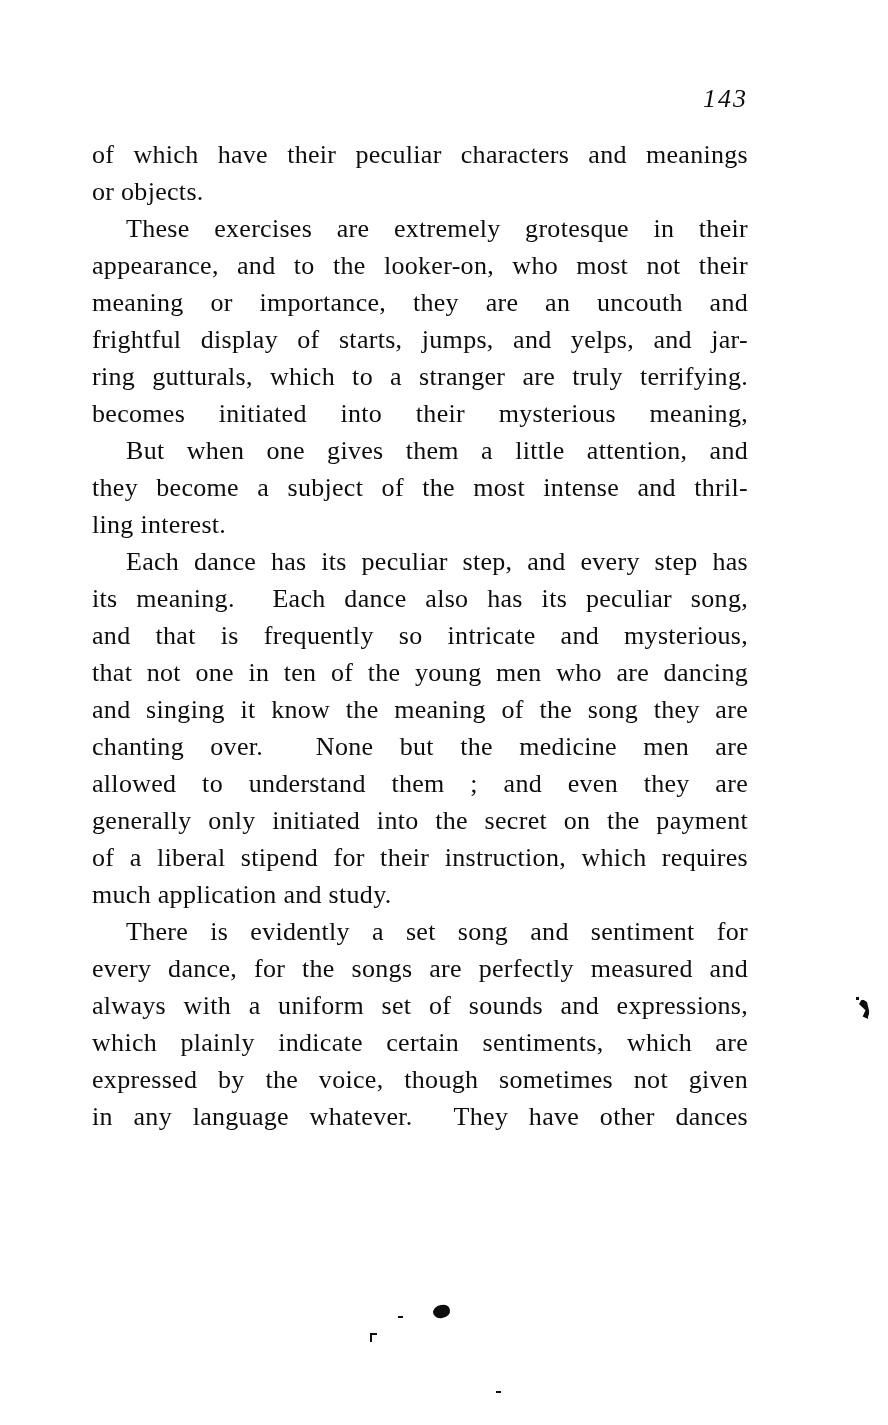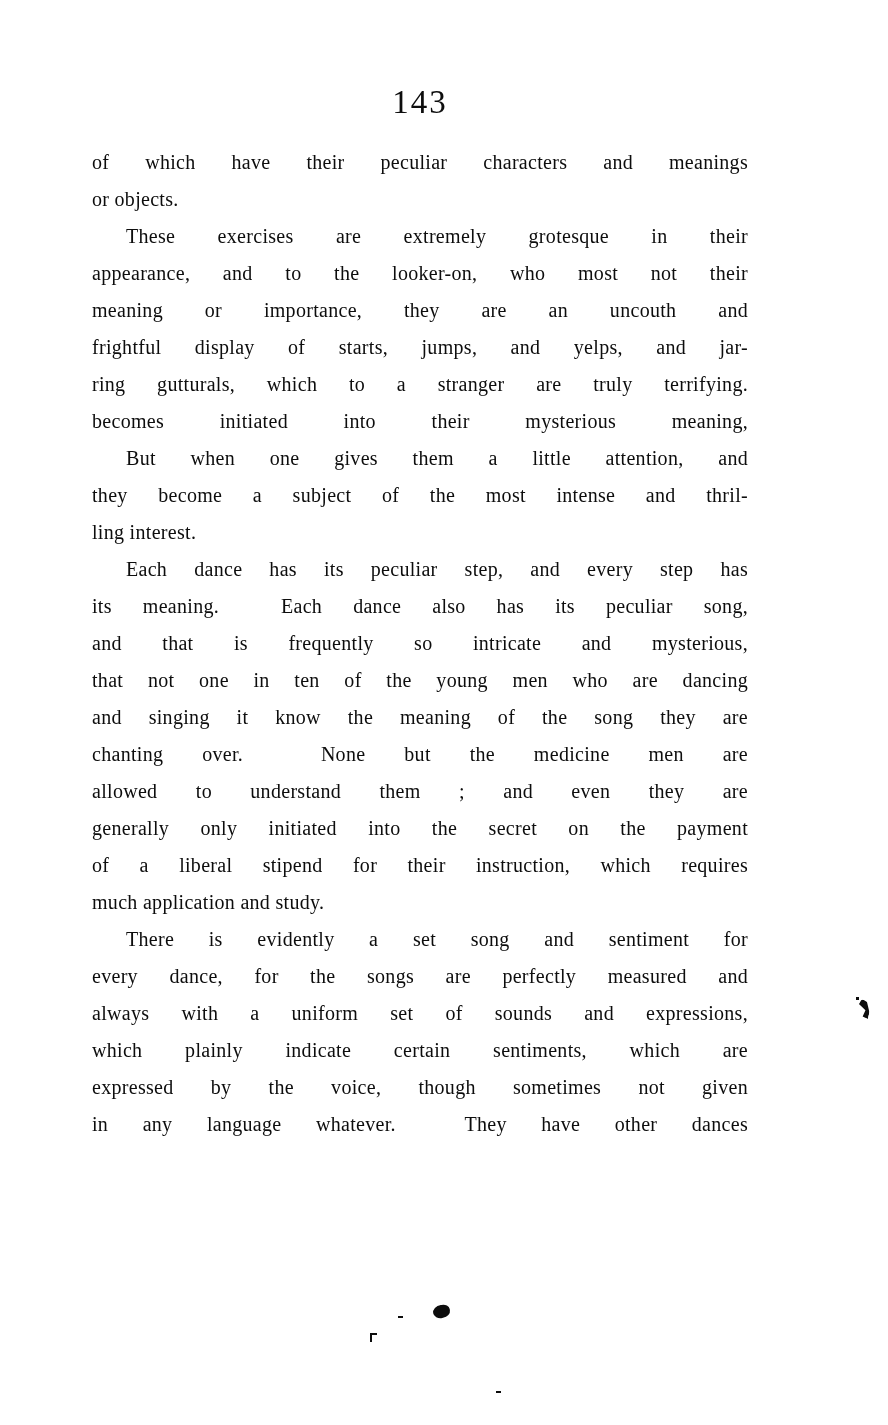--- a/index.html
+++ b/index.html
@@ -10,30 +10,31 @@
     background: #ffffff;
     overflow: hidden;
     font-family: "Liberation Serif", "DejaVu Serif", serif;
     color: #0d0d0d;
   }
   .page-number {
     position: absolute;
     left: 92px;
     top: 84px;
     width: 656px;
-    text-align: center;
-    font-size: 33px;
+    text-align: right;
+    font-size: 26px;
     letter-spacing: 2px;
+    font-style: italic;
   }
   .text-block {
     position: absolute;
     left: 92px;
-    top: 144px;
+    top: 136px;
     width: 656px;
-    font-size: 20px;
+    font-size: 26px;
   }
   .line {
     height: 37px;
     line-height: 37px;
     text-align: justify;
     text-align-last: justify;
     white-space: pre-wrap;
     letter-spacing: 0.3px;
   }
   .line.nojust {

